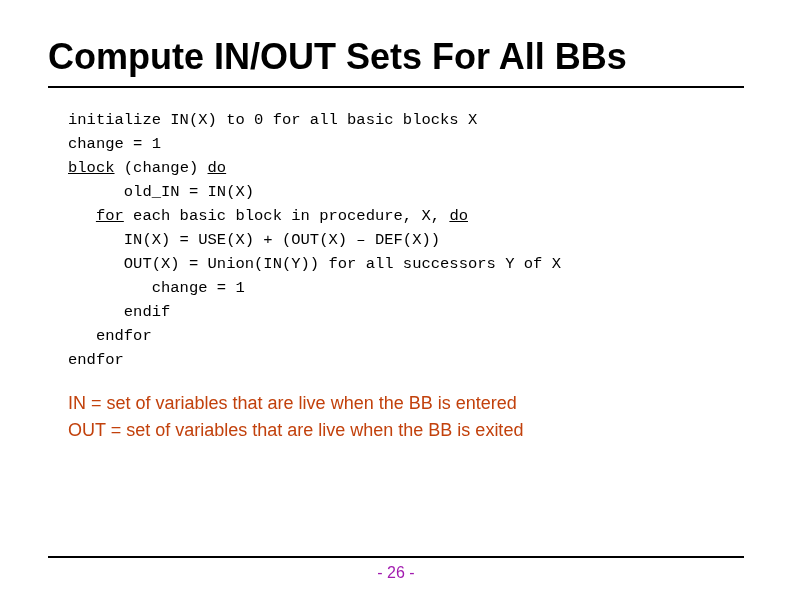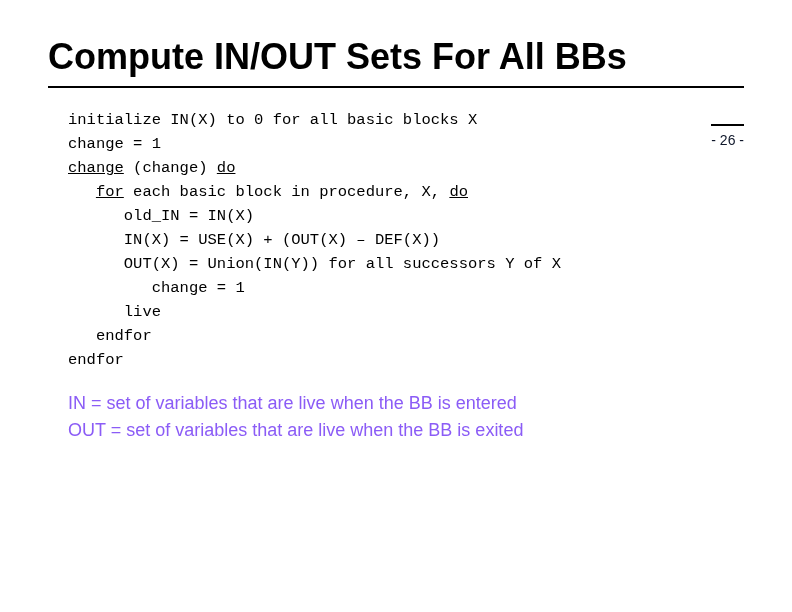--- a/index.html
+++ b/index.html
@@ -35,21 +35,21 @@
 
     .title-rule {
       border: none;
       border-top: 2px solid #000000;
       margin-bottom: 20px;
     }
 
     .content-area {
       flex: 1;
       display: flex;
-      flex-direction: row;
+      flex-direction: column;
       justify-content: space-between;
     }
 
     .code-block {
       font-family: 'Courier New', Courier, monospace;
       font-size: 15.5px;
       color: #000000;
       line-height: 1.55;
       margin-left: 20px;
     }
@@ -63,58 +63,58 @@
       text-decoration: underline;
     }
 
     .summary-block {
       margin-top: 18px;
       margin-left: 20px;
     }
 
     .summary-line {
       font-size: 18px;
-      color: #8b5cf6;
+      color: #c2410c;
       font-family: Arial, Helvetica, sans-serif;
       line-height: 1.5;
     }
 
     .bottom-rule {
       border: none;
       border-top: 2px solid #000000;
       margin-top: 16px;
       margin-bottom: 6px;
     }
 
     .page-number {
       text-align: center;
-      font-size: 14px;
-      color: #0f172a;
+      font-size: 16px;
+      color: #a21caf;
       font-family: Arial, Helvetica, sans-serif;
     }
   </style>
 </head>
 <body>
 
 <div class="slide">
   <div class="title">Compute IN/OUT Sets For All BBs</div>
   <hr class="title-rule">
 
   <div class="content-area">
     <div>
       <div class="code-block">
         <span class="code-line">initialize IN(X) to 0 for all basic blocks X</span>
         <span class="code-line">change = 1</span>
-        <span class="code-line"><span class="underline">change</span> (change) <span class="underline">do</span></span>
+        <span class="code-line"><span class="underline">block</span> (change) <span class="underline">do</span></span>
+        <span class="code-line">      old_IN = IN(X)</span>
         <span class="code-line">   <span class="underline">for</span> each basic block in procedure, X, <span class="underline">do</span></span>
-        <span class="code-line">      old_IN = IN(X)</span>
         <span class="code-line">      IN(X) = USE(X) + (OUT(X) – DEF(X))</span>
         <span class="code-line">      OUT(X) = Union(IN(Y)) for all successors Y of X</span>
         <span class="code-line">         change = 1</span>
-        <span class="code-line">      live</span>
+        <span class="code-line">      endif</span>
         <span class="code-line">   endfor</span>
         <span class="code-line">endfor</span>
       </div>
 
       <div class="summary-block">
         <div class="summary-line">IN = set of variables that are live when the BB is entered</div>
         <div class="summary-line">OUT = set of variables that are live when the BB is exited</div>
       </div>
     </div>
 

